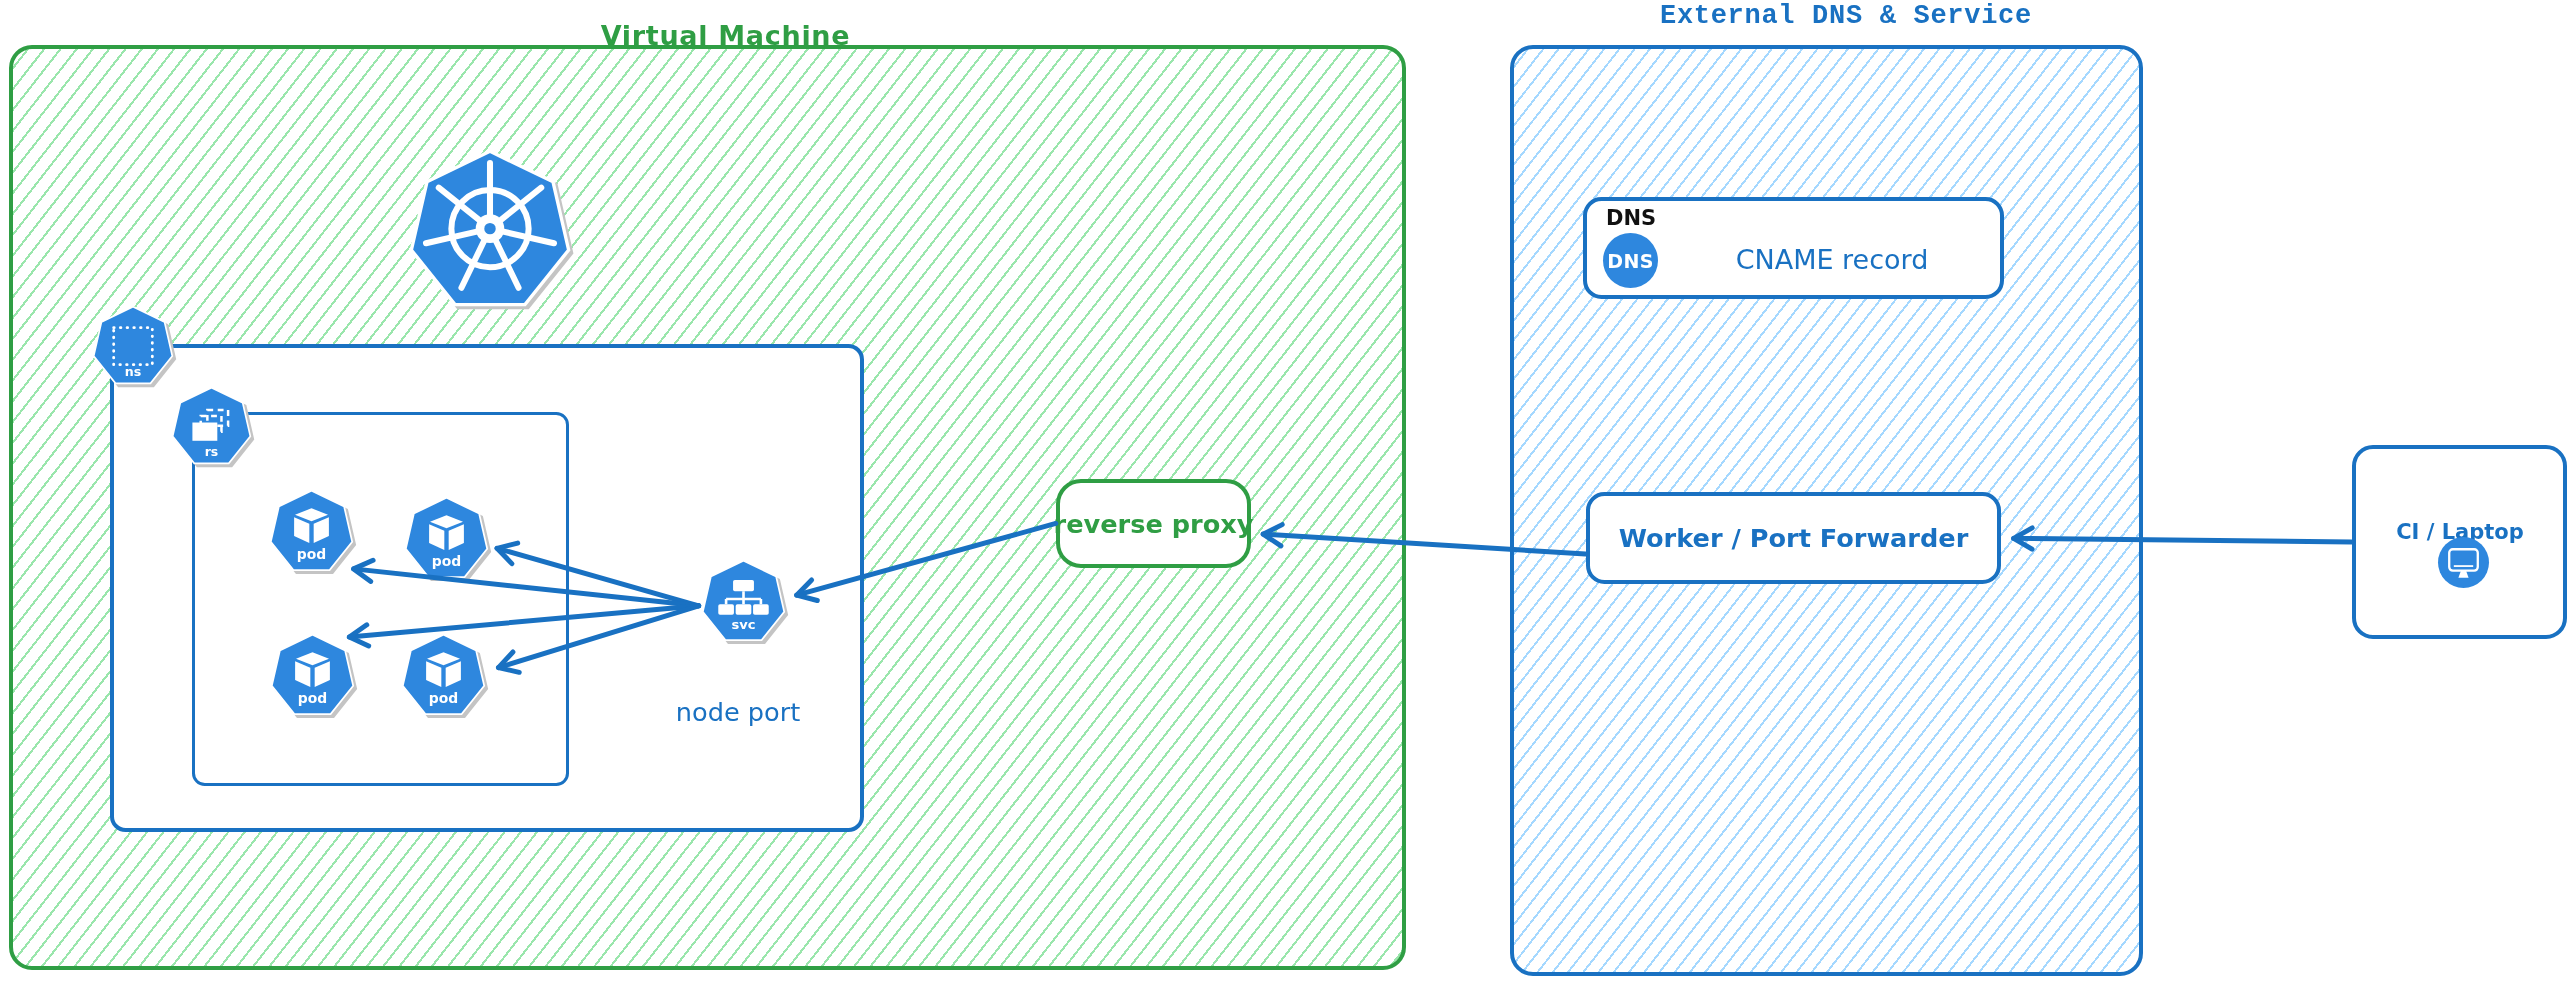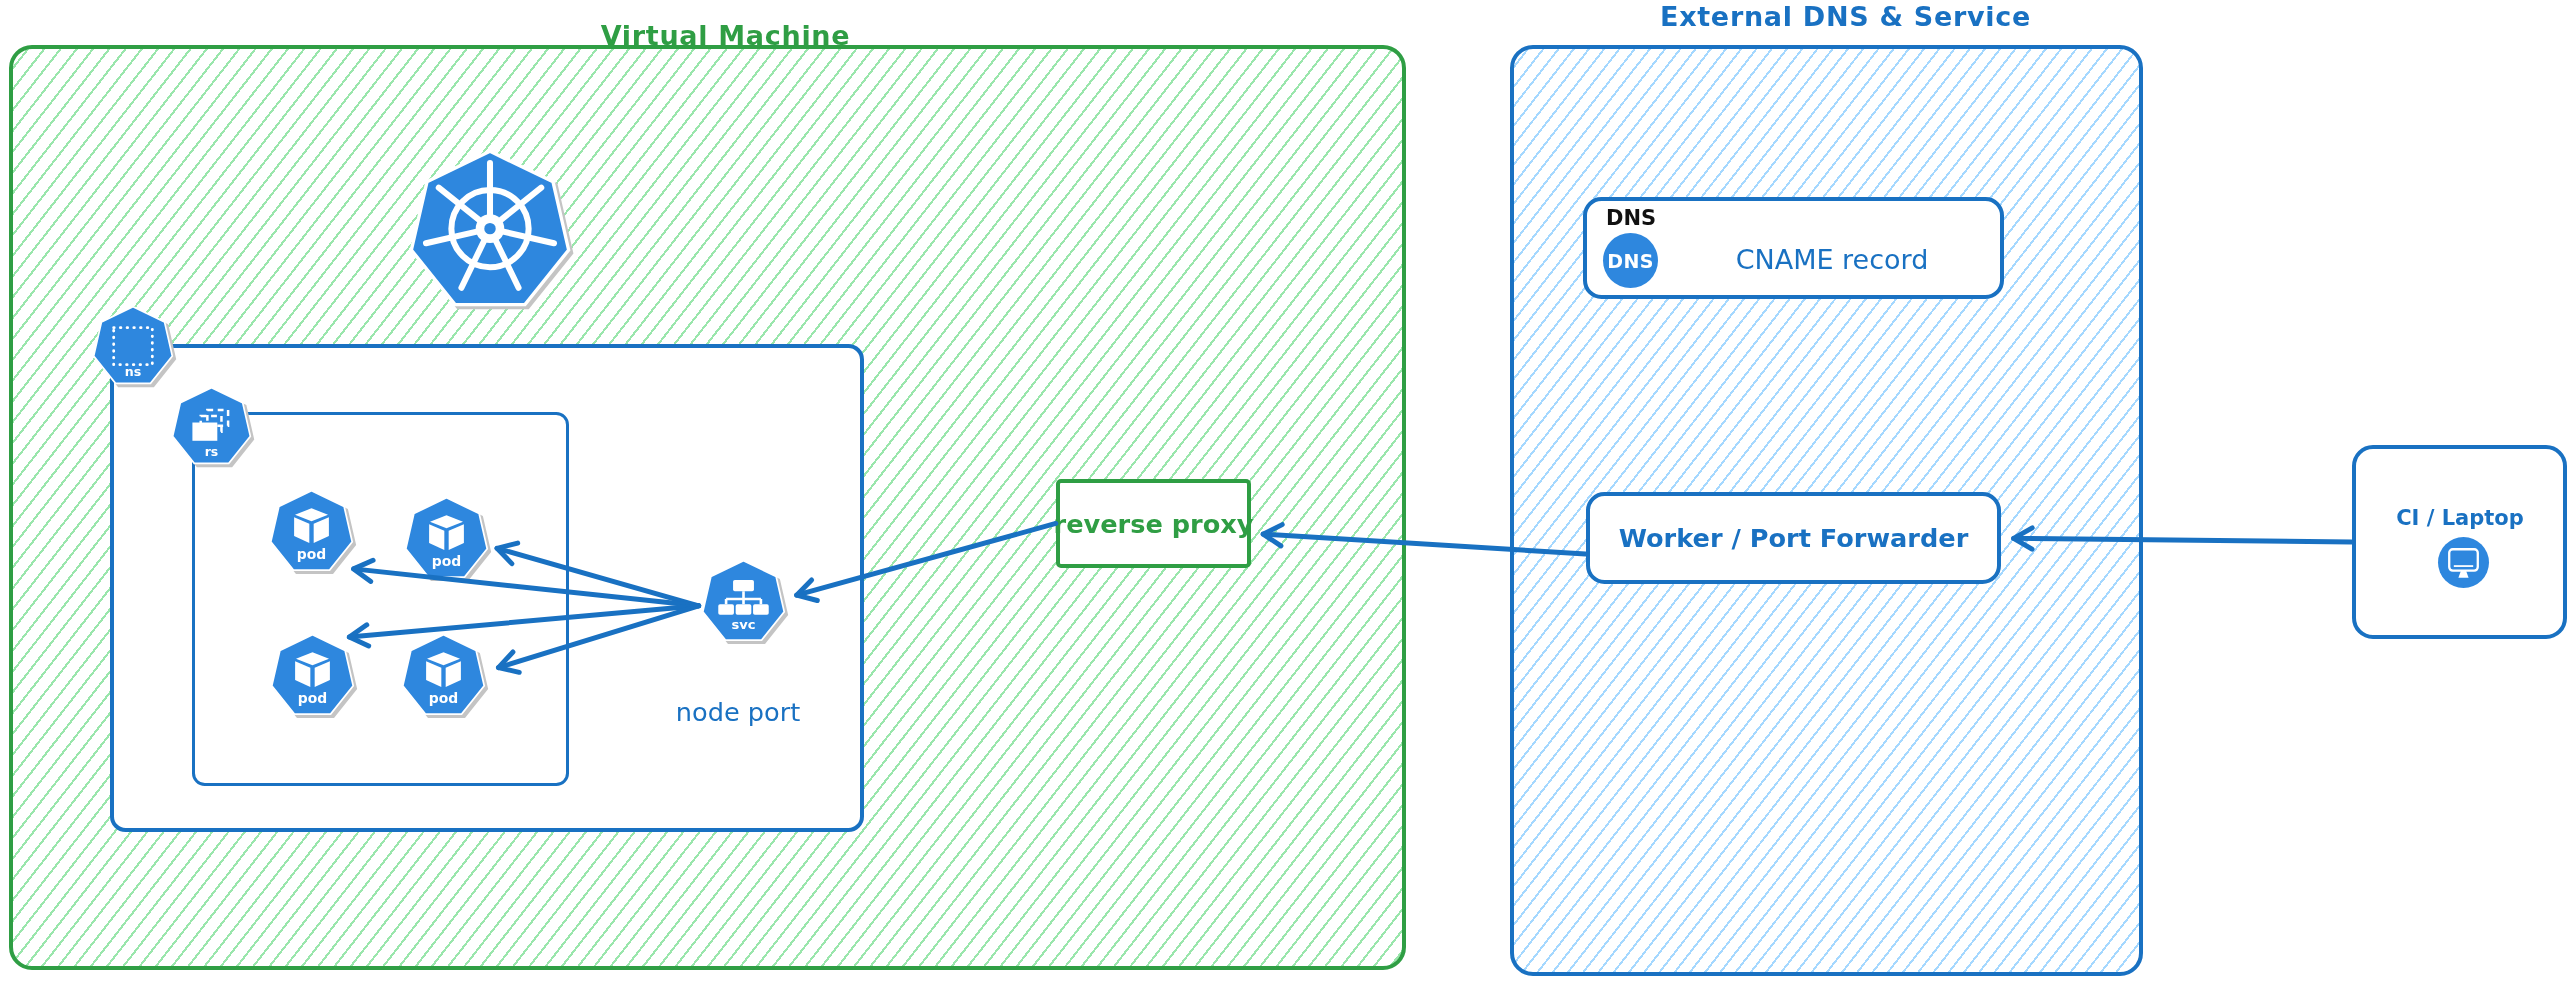--- a/index.html
+++ b/index.html
@@ -28,56 +28,56 @@
 
   
   .white-box{position:absolute;background:#ffffff;}
   .ns-box{border:4.3px solid #1971c2;border-radius:15.6px;}
   .rs-box{border:3.6px solid #1971c2;border-radius:12.8px;}
 
   .node-box{
     position:absolute;background:#ffffff;display:flex;align-items:center;justify-content:center;
     white-space:nowrap;
   }
-  .node-box.green{border:4.3px solid #2f9e44;border-radius:5px;color:#2f9e44;font-size:25.6px;font-weight:bold;}
+  .node-box.green{border:4.3px solid #2f9e44;border-radius:25px;color:#2f9e44;font-size:25.6px;font-weight:bold;}
   .node-box.blue{border:4.3px solid #1971c2;border-radius:18.5px;color:#1971c2;font-size:25.6px;font-weight:bold;}
 
   .floating-label{
     position:absolute;color:#1971c2;font-size:25.6px;font-weight:normal;text-align:center;white-space:nowrap;
   }
 
   .icon{position:absolute;filter:drop-shadow(3.6px 3.6px 0px #c4c4c4);}
   .icon svg{display:block;}
   .icon text{
     fill:#ffffff;font-family:"DejaVu Sans","Liberation Sans",sans-serif;
     font-weight:bold;text-anchor:middle;
   }
 
   .dns-header{position:absolute;color:#111111;font-size:21px;font-weight:bold;}
   .badge-circle{
     position:absolute;background:#2e87de;border-radius:50%;
     display:flex;align-items:center;justify-content:center;
   }
   .badge-circle span{color:#ffffff;font-size:19px;font-weight:bold;letter-spacing:0.4px;}
 
-  .ci-label{position:absolute;color:#1971c2;font-size:21px;font-weight:bold;text-align:center;white-space:nowrap;}
+  .ci-label{position:absolute;color:#1971c2;font-size:21px;font-weight:bold;text-align:center;white-space:nowrap;margin-top:14px;}
 
   #edge-layer{position:absolute;left:0;top:0;z-index:40;pointer-events:none;}
   .z10{z-index:10}.z20{z-index:20}.z30{z-index:30}
 </style>
 </head>
 <body>
 
 <div id="canvas">
 
   <div class="region green hatch-green z10" style="left:8.5px;top:45px;width:1389px;height:917px;"></div>
   <div class="region-title green z20" style="left:541px;top:1.4px;width:369px;">Virtual Machine</div>
 
   <div class="region blue hatch-blue z10" style="left:1510px;top:45px;width:625px;height:923px;"></div>
-  <div class="region-title blue z20" style="left:1660px;top:1.4px;width:369px;">External DNS &amp; Service</div>
+  <div class="region-title blue z20" style="left:1660px;top:1.4px;width:369px;font-family:Liberation Mono, monospace;">External DNS &amp; Service</div>
 
   <div class="white-box ns-box z20" style="left:110px;top:344px;width:746px;height:480px;"></div>
 
   <div class="white-box rs-box z20" style="left:192px;top:412px;width:371px;height:368px;"></div>
 
   <div class="icon z30" style="left:406px;top:148px;">
     <svg width="168" height="168" viewBox="0 0 100 100">
       <polygon points="50,2 87.5,20.1 96.8,60.7 70.8,93.2 29.2,93.2 3.2,60.7 12.5,20.1" fill="#2e87de" stroke="#ffffff" stroke-width="2"></polygon>
       <g stroke="#ffffff" stroke-width="3.6" stroke-linecap="round" fill="none">
         <circle cx="50" cy="48" r="23"></circle>

